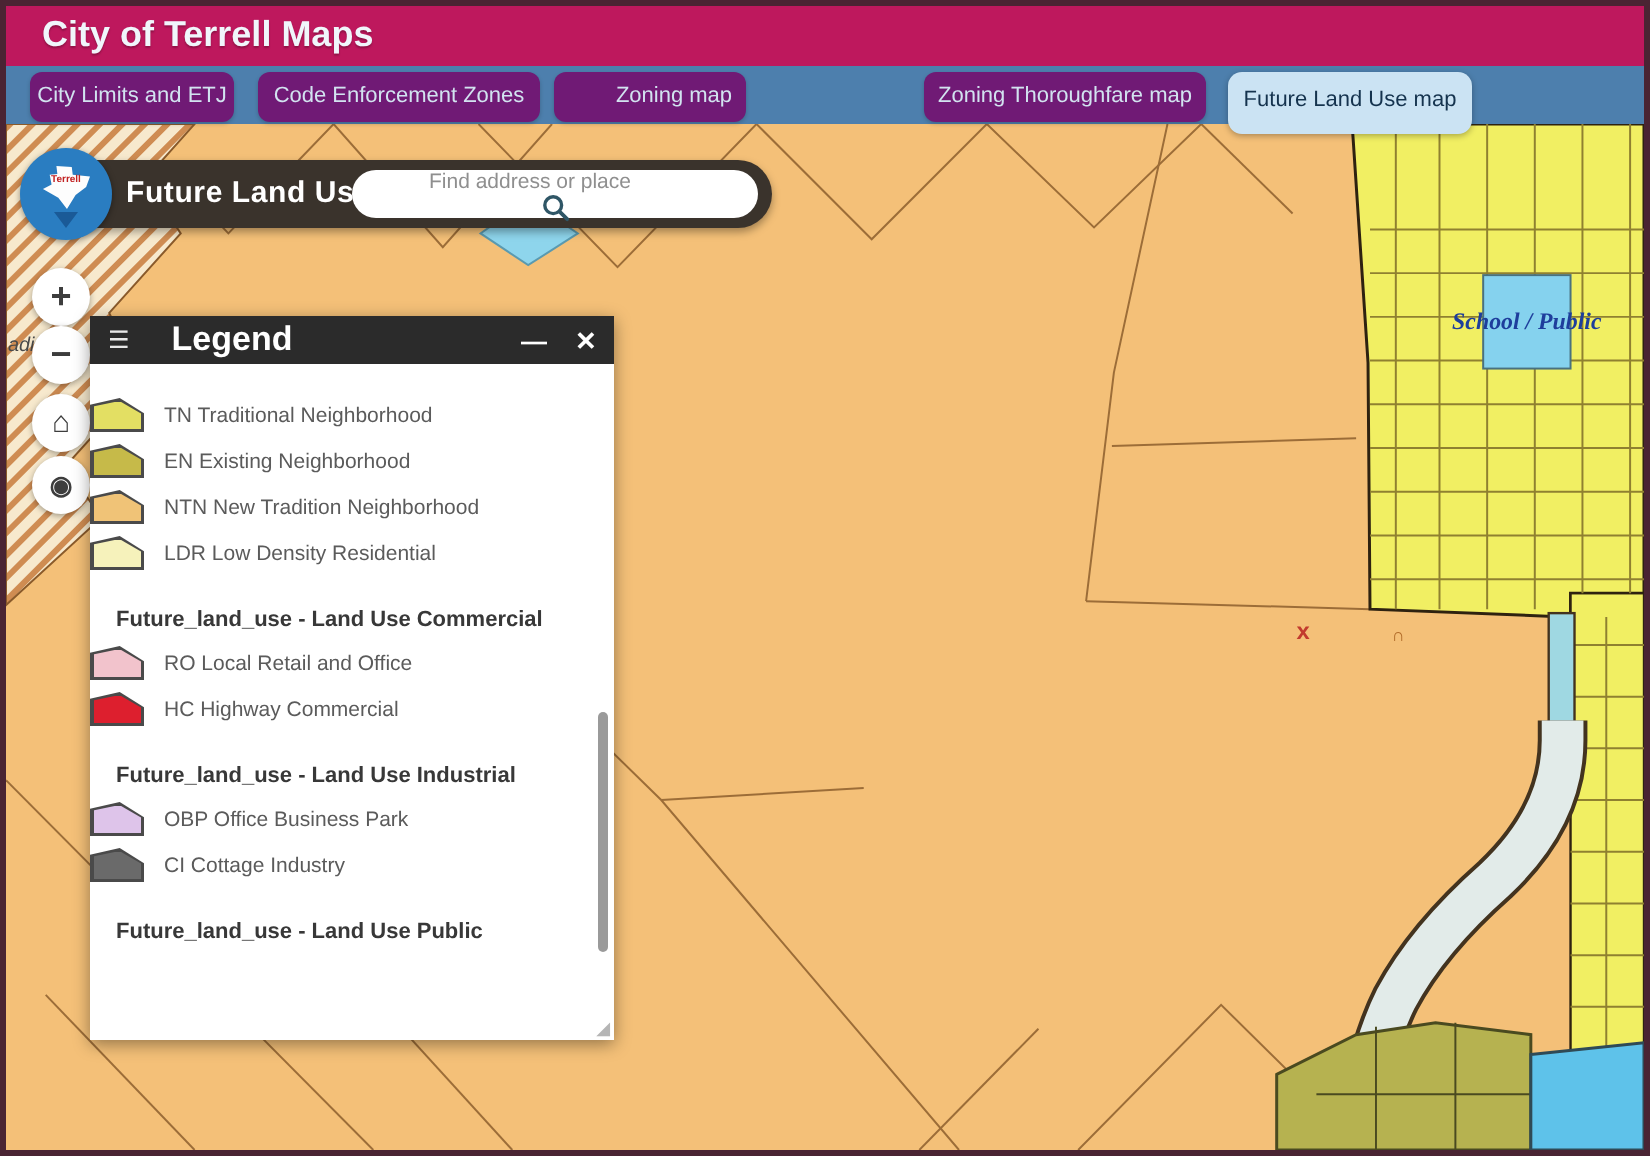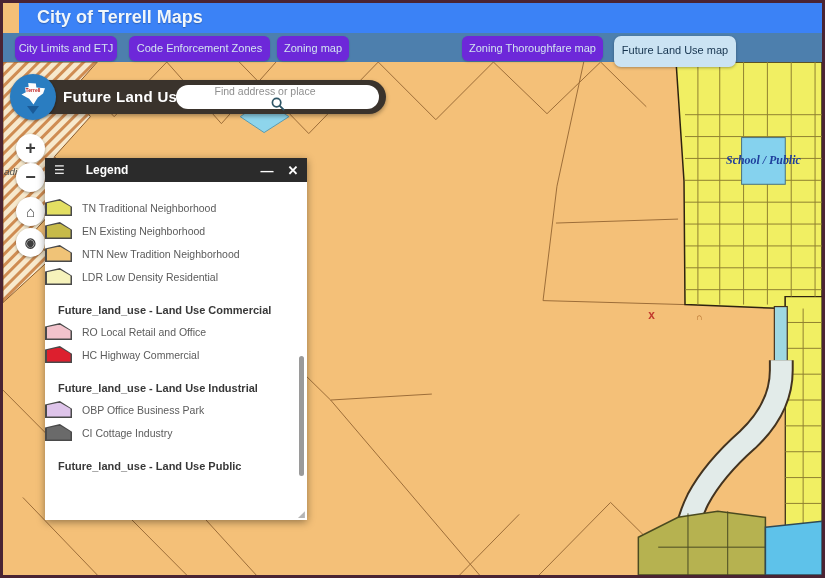--- a/index.html
+++ b/index.html
@@ -1,29 +1,29 @@
 <!DOCTYPE html>
 <html><head>
 <meta charset="utf-8">
 <style>
   html,body{margin:0;padding:0;background:#222;}
   .screen{position:relative;width:825px;height:578px;box-sizing:border-box;
     border:3px solid #4a2433;overflow:hidden;background:#f4c078;
     font-family:"Liberation Sans",sans-serif;}
   
-  .app-header{position:absolute;top:0;left:16px;right:0;height:30px;background:#3b82f6;z-index:20;}
+  .app-header{position:absolute;top:0;left:0;right:0;height:30px;background:#be185d;z-index:20;}
   .app-title{position:absolute;left:18px;top:4px;font-size:18px;font-weight:bold;color:#f0f6fb;
     text-shadow:0 1px 1px rgba(0,0,0,.25);}
   .tab-bar{position:absolute;top:30px;left:0;right:0;height:29px;background:#4d7fad;z-index:20;}
   .tab{position:absolute;top:3px;height:25px;line-height:25px;text-align:center;
-    background:#6d28d9;color:#d2e3f0;font-size:11px;border-radius:6px;cursor:pointer;
+    background:#701a75;color:#d2e3f0;font-size:11px;border-radius:6px;cursor:pointer;
     box-shadow:0 1px 2px rgba(0,0,0,.2);} 
   .tab.active{background:#cbe3f3;color:#15334e;top:3px;height:31px;line-height:29px;
     border-radius:7px;z-index:25;box-shadow:0 1px 3px rgba(0,0,0,.3);}
-  .tab1{left:12px;width:102px;} .tab2{left:126px;width:141px;text-align:center;} .tab3{left:274px;width:72px;}
+  .tab1{left:12px;width:102px;} .tab2{left:126px;width:141px;text-align:center;} .tab3{left:274px;width:72px;padding-left:24px;}
   .tab4{left:358px;width:88px;} .tab5{left:459px;width:141px;} .tab6{left:611px;width:122px;}
   
   .map-wrap{position:absolute;top:59px;left:0;width:819px;height:513px;border-radius:6px;}
   .map-wrap svg{display:block;}
   .school-label{font-family:"Liberation Serif",serif;font-style:italic;font-weight:bold;
     font-size:12px;fill:#1e3e9c;}
   .road-label{font-family:"Liberation Sans",sans-serif;font-style:italic;font-size:10px;fill:#4a4a4a;}
   
   .toolbar{position:absolute;left:27px;top:77px;width:356px;height:34px;background:#3a332c;
     border-radius:17px;z-index:30;box-shadow:0 2px 4px rgba(0,0,0,.35);}
@@ -47,21 +47,21 @@
   .ctl{position:absolute;left:13px;width:29px;height:29px;border-radius:50%;background:#fff;
     z-index:15;display:flex;align-items:center;justify-content:center;cursor:pointer;
     box-shadow:0 1px 3px rgba(0,0,0,.35);color:#3d3d3d;font-weight:bold;}
   .ctl-zin{top:131px;font-size:18px;} .ctl-zout{top:160px;font-size:18px;}
   .ctl-home{top:194px;font-size:15px;} .ctl-loc{top:225px;font-size:13px;}
   
   .legend{position:absolute;left:42px;top:155px;width:262px;height:362px;background:#fff;
     z-index:16;box-shadow:0 2px 8px rgba(0,0,0,.4);}
   .legend-header{height:24px;background:#2b2b2b;color:#fff;display:flex;align-items:center;cursor:move;}
   .legend-list-icon{margin-left:9px;font-size:12px;color:#e8e8e8;cursor:pointer;}
-  .legend-title{margin-left:21px;font-size:12px;font-weight:bold;}
+  .legend-title{margin-left:21px;font-size:17px;font-weight:bold;}
   .legend-sp{flex:1;}
   .legend-min{width:24px;text-align:center;font-size:13px;font-weight:bold;cursor:pointer;}
   .legend-close{width:28px;text-align:center;font-size:13px;font-weight:bold;cursor:pointer;}
   .legend-body{position:relative;height:338px;overflow:hidden;padding-top:14px;}
   .lrow{display:flex;align-items:center;height:23px;}
   .lrow .label{font-size:10.5px;color:#5b5b5b;margin-left:10px;}
   .lhead{height:20px;line-height:20px;margin-top:12px;padding-left:13px;
     font-size:11px;font-weight:bold;color:#383838;}
   .sw{position:relative;width:27px;height:17px;flex:0 0 27px;}
   .sw .sw-o{position:absolute;inset:0;background:#4a4a4a;

